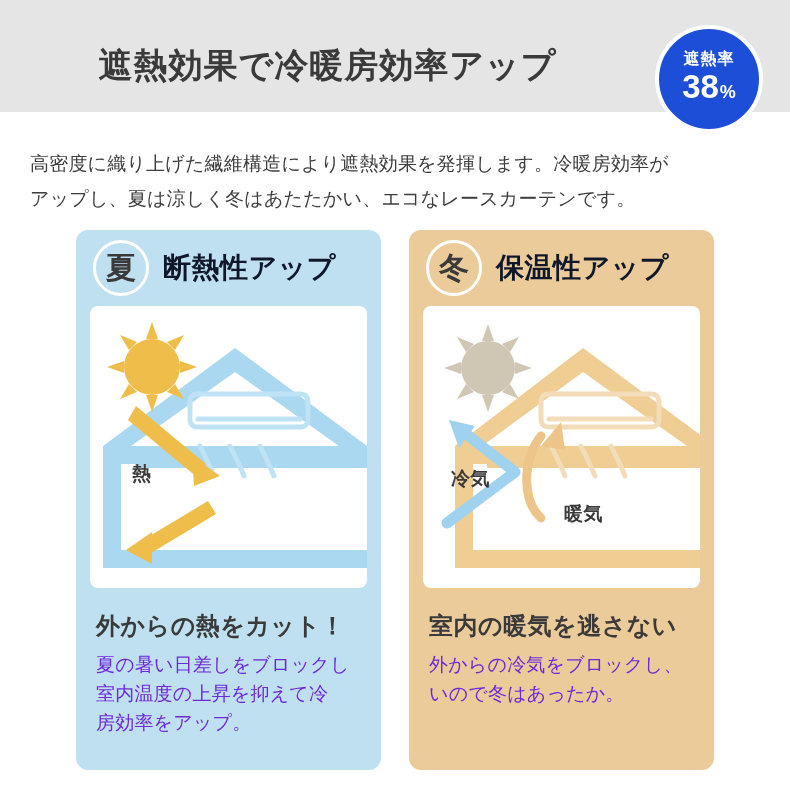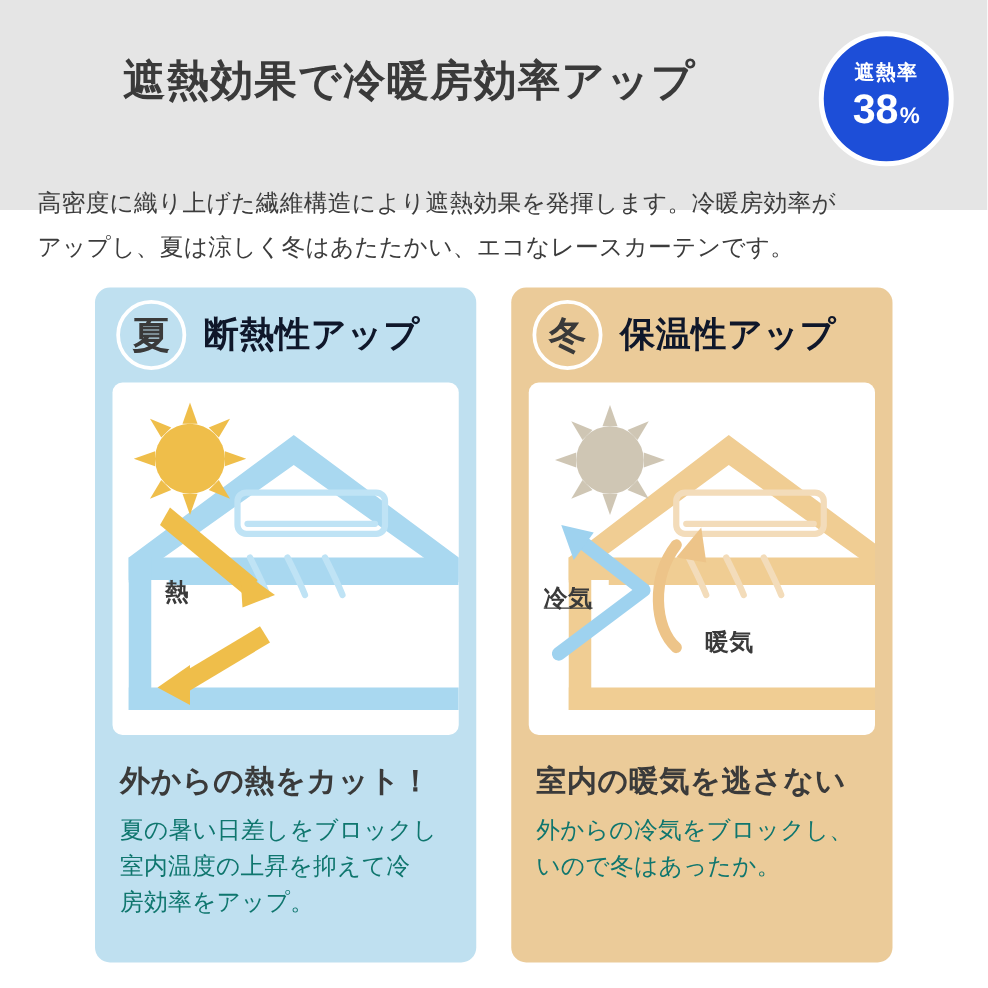--- a/index.html
+++ b/index.html
@@ -7,21 +7,21 @@
     width:790px;height:790px;
     background:#ffffff;
     font-family:"Liberation Sans","DejaVu Sans",sans-serif;
     overflow:hidden;
     position:relative;
   }
   .page{position:relative;width:790px;height:790px;}
 
   
   .header-band{
-    position:absolute;left:0;top:0;width:790px;height:168px;
+    position:absolute;left:0;top:0;width:790px;height:112px;
     background:#e5e5e5;
   }
   .header-title{
     position:absolute;left:0;top:40px;width:655px;
     text-align:center;
     font-size:34px;font-weight:bold;letter-spacing:1px;
     color:#3a3a3a;
     line-height:50px;
     white-space:nowrap;
   }
@@ -94,21 +94,21 @@
   
   .panel-body{
     padding:22px 20px 0 20px;
   }
   .body-head{
     font-size:24px;font-weight:bold;color:#3a3a3a;
     letter-spacing:0.5px;line-height:32px;white-space:nowrap;
   }
   .body-lines{
     margin-top:8px;
-    font-size:19px;color:#0f766e;line-height:29px;letter-spacing:0.2px;
+    font-size:19px;color:#6d28d9;line-height:29px;letter-spacing:0.2px;
   }
   .body-lines div{white-space:nowrap;}
 </style>
 </head>
 <body>
 
 <div class="page">
 
   <div class="header-band">
     <div class="header-title">遮熱効果で冷暖房効率アップ</div>
@@ -230,21 +230,21 @@
           <polygon points="26,114 52,120 36,142"></polygon>
         </g>
 
         <g fill="none" stroke="#edc489" stroke-width="9" stroke-linecap="round">
           <path d="M118,212 C100,196 98,156 118,130"></path>
         </g>
         <g fill="#edc489">
           <polygon points="138,116 118,140 142,144"></polygon>
         </g>
       </svg>
-      <div class="caption" style="left:12px;top:160px;text-decoration:underline;">冷気</div>
+      <div class="caption" style="left:28px;top:160px;">冷気</div>
       <div class="caption" style="left:141px;top:195px;">暖気</div>
     </div>
 
     <div class="panel-body">
       <div class="body-head">室内の暖気を逃さない</div>
       <div class="body-lines">
         <div>外からの冷気をブロックし、</div>
         <div>いので冬はあったか。</div>
       </div>
     </div>

